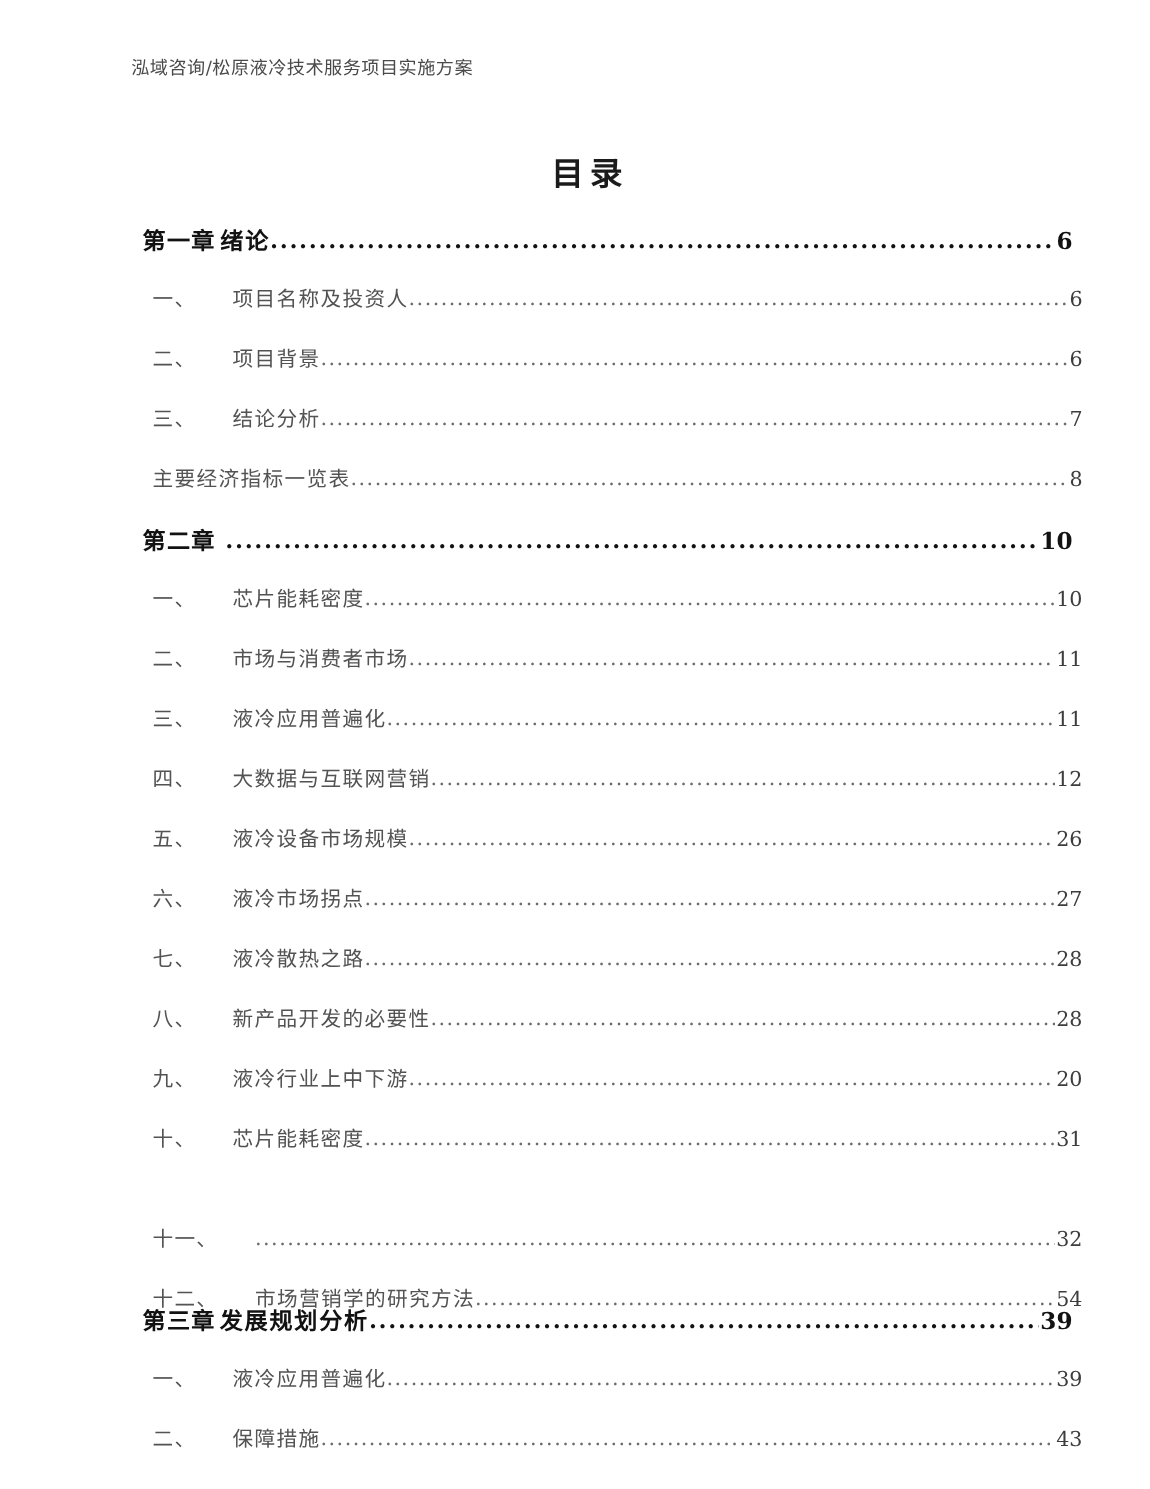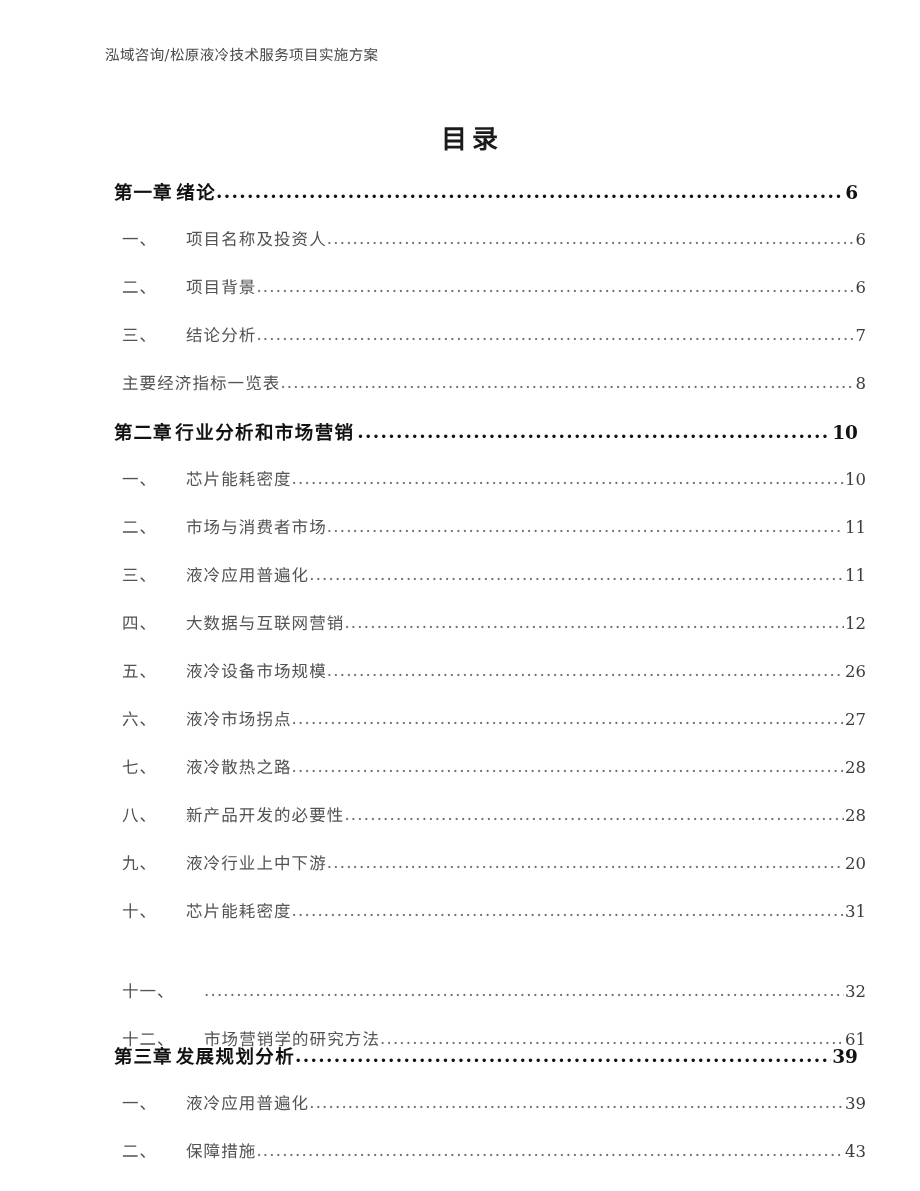--- a/index.html
+++ b/index.html
@@ -190,21 +190,20 @@
       </div>
       <div class="toc-row level2">
         <span class="entry-num" style="min-width: 0px;"></span>
         <span class="entry-title">主要经济指标一览表</span>
         <span class="leader-dots"></span>
         <span class="pageno">8</span>
       </div>
       <div class="toc-row level1">
         <span class="entry-num">第二章</span>
         <span class="gap"></span>
-        <span class="entry-title">行业分析和市场营销</span>
         <span class="gap"></span>
         <span class="leader-dots"></span>
         <span class="pageno">10</span>
       </div>
       <div class="toc-row level2">
         <span class="entry-num">一、</span>
         <span class="entry-title">芯片能耗密度</span>
         <span class="leader-dots"></span>
         <span class="pageno">10</span>
       </div>
@@ -264,21 +263,21 @@
       </div>
       <div class="toc-row level2">
         <span class="entry-num wide">十一、</span>
         <span class="leader-dots"></span>
         <span class="pageno">32</span>
       </div>
       <div class="toc-row level2">
         <span class="entry-num wide">十二、</span>
         <span class="entry-title">市场营销学的研究方法</span>
         <span class="leader-dots"></span>
-        <span class="pageno">61</span>
+        <span class="pageno">54</span>
       </div>
       <div class="toc-row level1">
         <span class="entry-num">第三章</span>
         <span class="gap"></span>
         <span class="entry-title">发展规划分析</span>
         <span class="leader-dots"></span>
         <span class="pageno">39</span>
       </div>
       <div class="toc-row level2">
         <span class="entry-num">一、</span>

